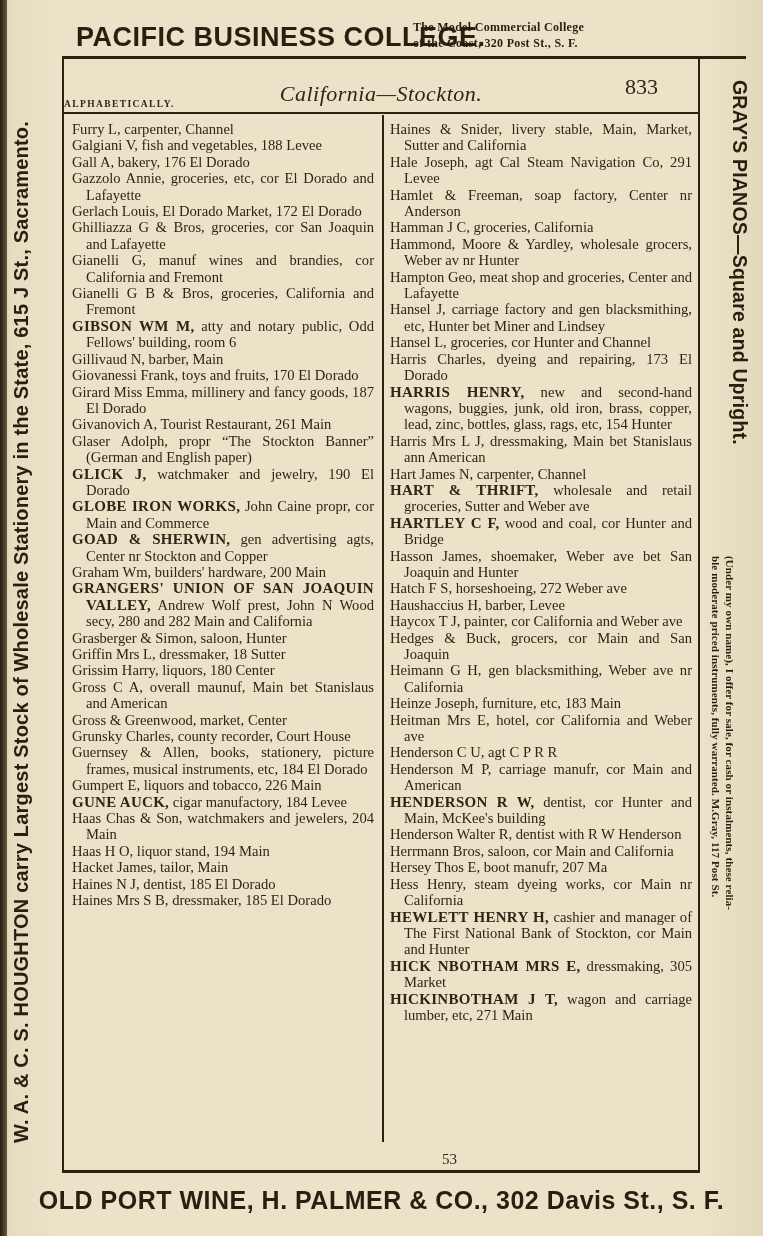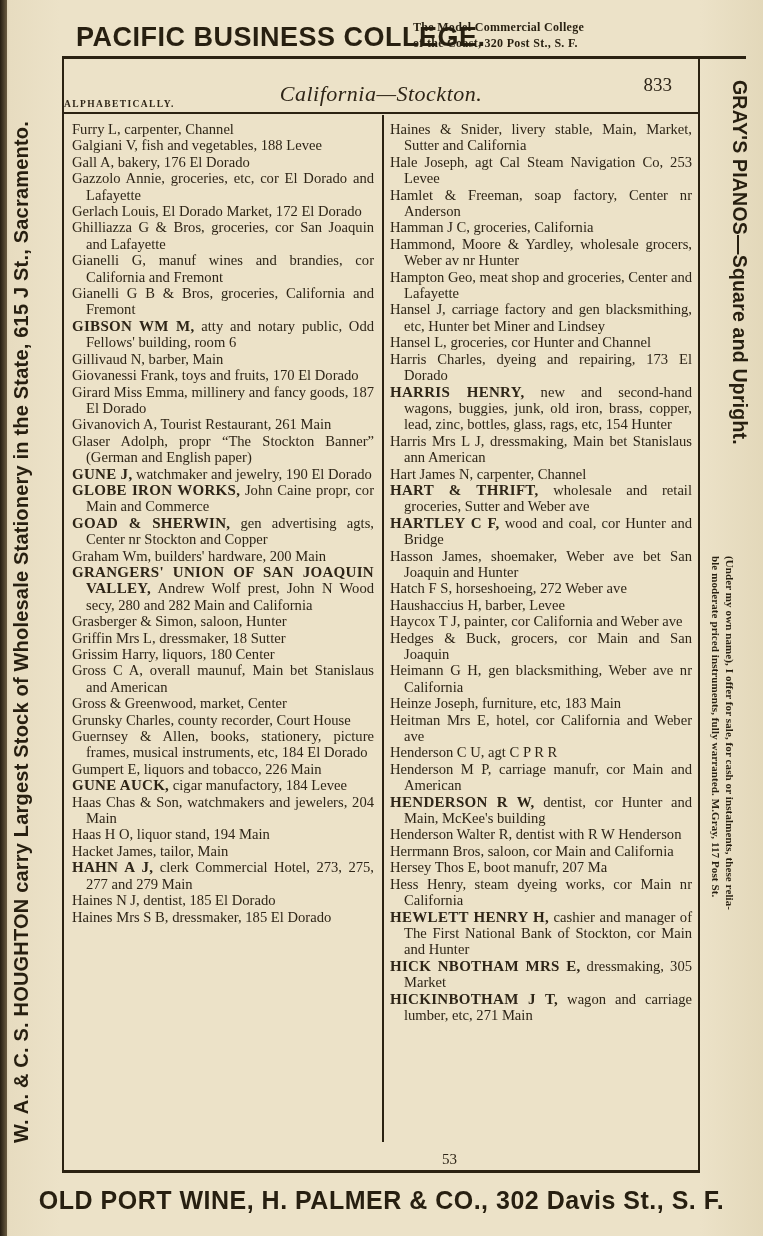--- a/index.html
+++ b/index.html
@@ -17,21 +17,21 @@
     letter-spacing:.5px; color:#271f10; white-space:nowrap; transform:scaleY(1.05); }
   .top-ad-tagline { position:absolute; left:413px; top:19px;
     font-weight:bold; font-size:12px; line-height:16px; letter-spacing:.3px; color:#271f10; }
   .rule-top { position:absolute; left:62px; top:56px; width:684px; height:3px; background:#2b2212; }
   
   .content-box { position:absolute; left:62px; top:59px; width:638px; height:1114px;
     border-left:2px solid #2b2212; border-right:2px solid #2b2212; border-bottom:3px solid #2b2212;
     box-sizing:border-box; }
   .dir-title { position:absolute; top:10px; left:0; width:100%; text-align:center;
     font-style:italic; font-size:22px; letter-spacing:.5px;margin-top:12px; }
-  .dir-pagenum { position:absolute; top:15px; right:26px; font-size:19px; }
+  .dir-pagenum { position:absolute; top:15px; right:40px; font-size:22px; }
   .dir-subtitle { position:absolute; top:40px; left:0; width:100%; text-align:left;
     font-size:9.5px; letter-spacing:1.4px; font-weight:bold; }
   .rule-under-header { position:absolute; top:53px; left:0; width:100%; height:2px; background:#2b2212; }
   .columns { position:absolute; top:56px; left:0; right:0; bottom:16px; }
   .col { position:absolute; top:6px; }
   .col-left  { left:8px;  width:302px;font-family:Liberation Serif, serif; }
   .col-right { left:326px; width:302px; }
   .col-divider { position:absolute; left:318px; top:0; bottom:12px; width:2px; background:#2b2212; }
   .entry { margin:0; font-size:14.6px; line-height:16.4px; text-align:justify;
     text-indent:-14px; padding-left:14px; }
@@ -81,45 +81,44 @@
         <p class="entry">Gerlach Louis, El Dorado Market, 172 El Dorado</p>
         <p class="entry">Ghilliazza G &amp; Bros, groceries, cor San Joaquin and Lafayette</p>
         <p class="entry">Gianelli G, manuf wines and brandies, cor California and Fremont</p>
         <p class="entry">Gianelli G B &amp; Bros, groceries, California and Fremont</p>
         <p class="entry"><b>GIBSON WM M,</b> atty and notary public, Odd Fellows' building, room 6</p>
         <p class="entry">Gillivaud N, barber, Main</p>
         <p class="entry">Giovanessi Frank, toys and fruits, 170 El Dorado</p>
         <p class="entry">Girard Miss Emma, millinery and fancy goods, 187 El Dorado</p>
         <p class="entry">Givanovich A, Tourist Restaurant, 261 Main</p>
         <p class="entry">Glaser Adolph, propr “The Stockton Banner” (German and English paper)</p>
-        <p class="entry"><b>GUNE J,</b> watchmaker and jewelry, 190 El Dorado</p>
+        <p class="entry"><b>GLICK J,</b> watchmaker and jewelry, 190 El Dorado</p>
         <p class="entry"><b>GLOBE IRON WORKS,</b> John Caine propr, cor Main and Commerce</p>
         <p class="entry"><b>GOAD &amp; SHERWIN,</b> gen advertising agts, Center nr Stockton and Copper</p>
         <p class="entry">Graham Wm, builders' hardware, 200 Main</p>
         <p class="entry"><b>GRANGERS' UNION OF SAN JOAQUIN VALLEY,</b> Andrew Wolf prest, John N Wood secy, 280 and 282 Main and California</p>
         <p class="entry">Grasberger &amp; Simon, saloon, Hunter</p>
         <p class="entry">Griffin Mrs L, dressmaker, 18 Sutter</p>
         <p class="entry">Grissim Harry, liquors, 180 Center</p>
         <p class="entry">Gross C A, overall maunuf, Main bet Stanislaus and American</p>
         <p class="entry">Gross &amp; Greenwood, market, Center</p>
         <p class="entry">Grunsky Charles, county recorder, Court House</p>
         <p class="entry">Guernsey &amp; Allen, books, stationery, picture frames, musical instruments, etc, 184 El Dorado</p>
         <p class="entry">Gumpert E, liquors and tobacco, 226 Main</p>
         <p class="entry"><b>GUNE AUCK,</b> cigar manufactory, 184 Levee</p>
         <p class="entry">Haas Chas &amp; Son, watchmakers and jewelers, 204 Main</p>
         <p class="entry">Haas H O, liquor stand, 194 Main</p>
         <p class="entry">Hacket James, tailor, Main</p>
-        <p class="entry"><b>HAHN A J,</b> clerk Commercial Hotel, 273, 275, 277 and 279 Main</p>
         <p class="entry">Haines N J, dentist, 185 El Dorado</p>
         <p class="entry">Haines Mrs S B, dressmaker, 185 El Dorado</p>
       </div>
     <div class="col-divider"></div>
     <div class="col col-right" id="right-column">
         <p class="entry">Haines &amp; Snider, livery stable, Main, Market, Sutter and California</p>
-        <p class="entry">Hale Joseph, agt Cal Steam Navigation Co, 253 Levee</p>
+        <p class="entry">Hale Joseph, agt Cal Steam Navigation Co, 291 Levee</p>
         <p class="entry">Hamlet &amp; Freeman, soap factory, Center nr Anderson</p>
         <p class="entry">Hamman J C, groceries, California</p>
         <p class="entry">Hammond, Moore &amp; Yardley, wholesale grocers, Weber av nr Hunter</p>
         <p class="entry">Hampton Geo, meat shop and groceries, Center and Lafayette</p>
         <p class="entry">Hansel J, carriage factory and gen blacksmithing, etc, Hunter bet Miner and Lindsey</p>
         <p class="entry">Hansel L, groceries, cor Hunter and Channel</p>
         <p class="entry">Harris Charles, dyeing and repairing, 173 El Dorado</p>
         <p class="entry"><b>HARRIS HENRY,</b> new and second-hand wagons, buggies, junk, old iron, brass, copper, lead, zinc, bottles, glass, rags, etc, 154 Hunter</p>
         <p class="entry">Harris Mrs L J, dressmaking, Main bet Stanislaus ann American</p>
         <p class="entry">Hart James N, carpenter, Channel</p>

